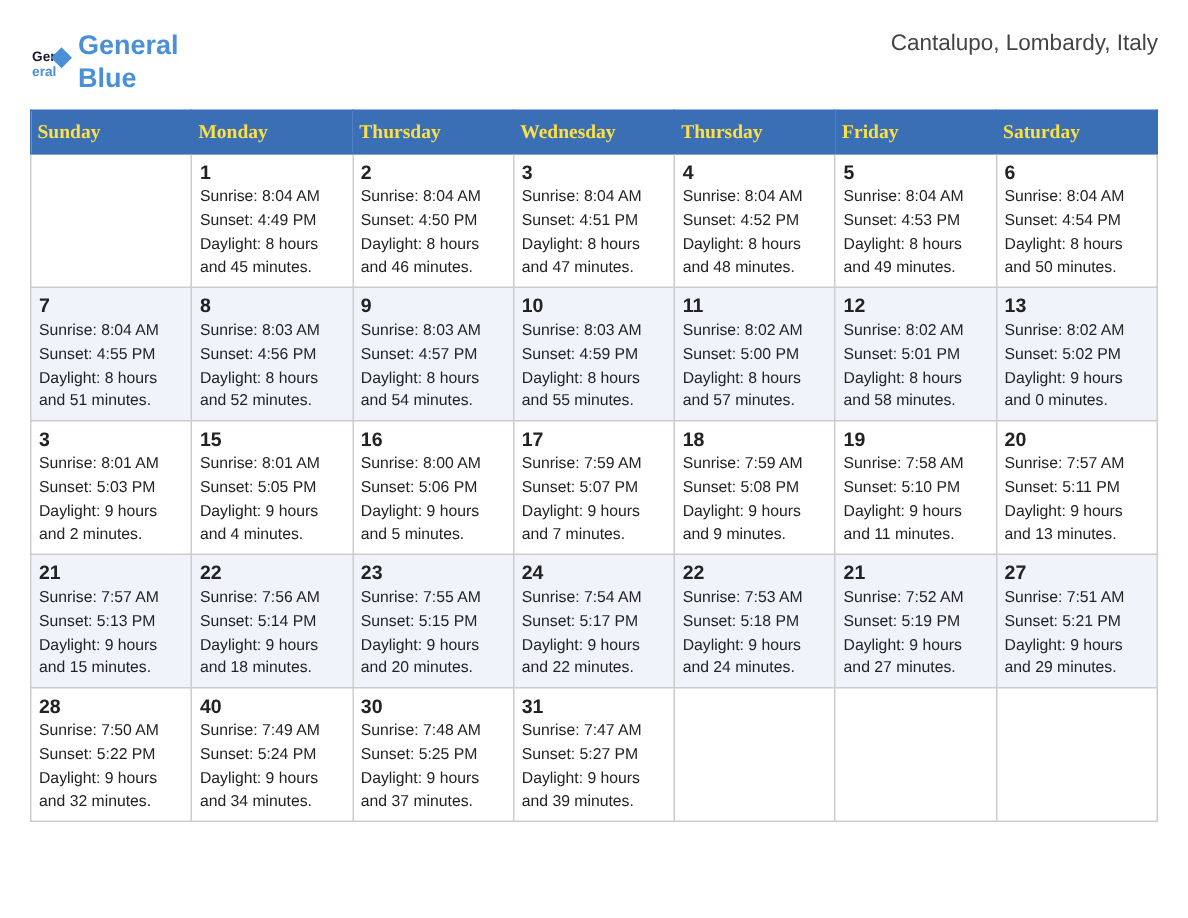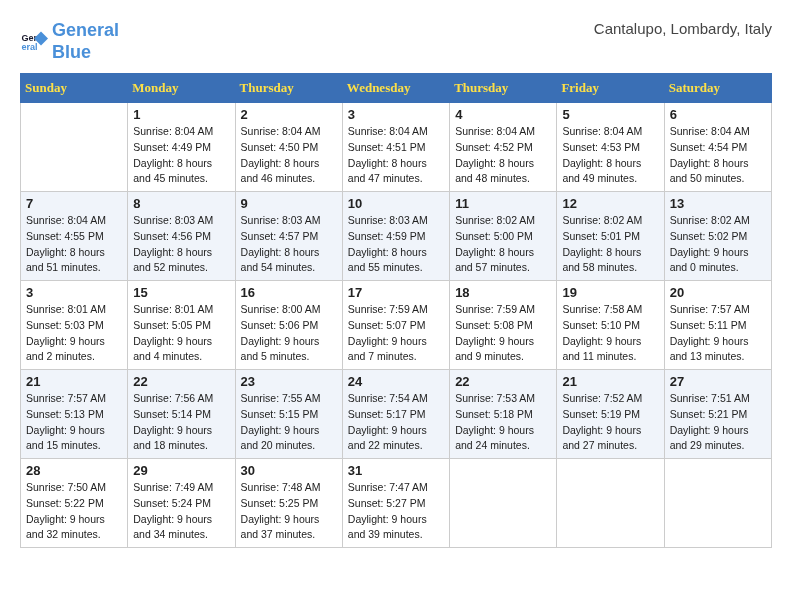--- a/index.html
+++ b/index.html
@@ -241,21 +241,21 @@
           <span class="day-num">27</span>
           <div class="day-info">Sunrise: 7:51 AM<br>Sunset: 5:21 PM<br>Daylight: 9 hours<br>and 29 minutes.</div>
         </td>
       </tr>
       <tr>
         <td>
           <span class="day-num">28</span>
           <div class="day-info">Sunrise: 7:50 AM<br>Sunset: 5:22 PM<br>Daylight: 9 hours<br>and 32 minutes.</div>
         </td>
         <td>
-          <span class="day-num">29</span>
+          <span class="day-num">40</span>
           <div class="day-info">Sunrise: 7:49 AM<br>Sunset: 5:24 PM<br>Daylight: 9 hours<br>and 34 minutes.</div>
         </td>
         <td>
           <span class="day-num">30</span>
           <div class="day-info">Sunrise: 7:48 AM<br>Sunset: 5:25 PM<br>Daylight: 9 hours<br>and 37 minutes.</div>
         </td>
         <td>
           <span class="day-num">31</span>
           <div class="day-info">Sunrise: 7:47 AM<br>Sunset: 5:27 PM<br>Daylight: 9 hours<br>and 39 minutes.</div>
         </td>

